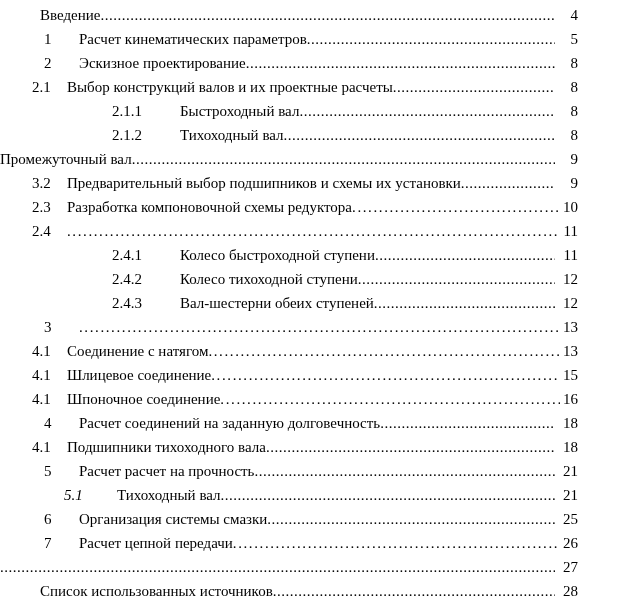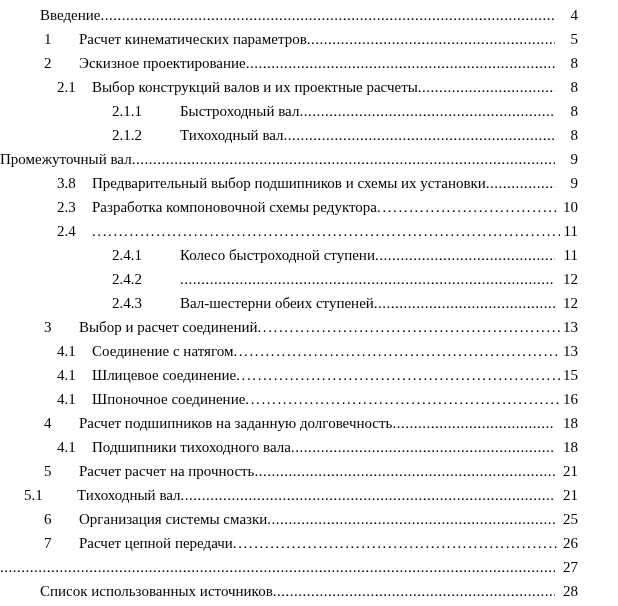--- a/index.html
+++ b/index.html
@@ -40,22 +40,22 @@
     min-width: 0;
   }
   .toc-row .page-num {
     flex: none;
     min-width: 18px;
     text-align: right;
   }
   
   .lvl0 .title { margin-left: 40px; }
   .lvl1 .num { margin-left: 44px; min-width: 35px; }
-  .lvl2 .num { margin-left: 57px; min-width: 35px; }
-  .lvl2w .num { margin-left: 24px; min-width: 53px; }
+  .lvl2 .num { margin-left: 32px; min-width: 35px; }
+  .lvl2w .num { margin-left: 64px; min-width: 53px; font-style: italic; }
   .lvl3 .num { margin-left: 112px; min-width: 68px; }
   
   .leader-fine .leader { letter-spacing: 0.5px; }
   .leader-fine .page-num { padding-left: 5px; }
   .leader-coarse .leader { letter-spacing: 1.6px; }
   .leader-coarse .page-num { padding-left: 0; }
 </style>
 </head>
 <body>
 
@@ -95,21 +95,21 @@
         <span class="title">Тихоходный вал</span>
         <span class="leader">............................................................................................................................................................................................................................................................................................................</span>
         <span class="page-num">8</span>
       </div>
       <div class="toc-row lvl3 leader-fine">
         <span class="title">Промежуточный вал</span>
         <span class="leader">............................................................................................................................................................................................................................................................................................................</span>
         <span class="page-num">9</span>
       </div>
       <div class="toc-row lvl2 leader-fine">
-        <span class="num">3.8</span>
+        <span class="num">3.2</span>
         <span class="title">Предварительный выбор подшипников и схемы их установки</span>
         <span class="leader">............................................................................................................................................................................................................................................................................................................</span>
         <span class="page-num">9</span>
       </div>
       <div class="toc-row lvl2 leader-coarse">
         <span class="num">2.3</span>
         <span class="title">Разработка компоновочной схемы редуктора</span>
         <span class="leader">............................................................................................................................................................................................................................................................................................................</span>
         <span class="page-num">10</span>
       </div>
@@ -119,32 +119,32 @@
         <span class="page-num">11</span>
       </div>
       <div class="toc-row lvl3 leader-fine">
         <span class="num">2.4.1</span>
         <span class="title">Колесо быстроходной ступени</span>
         <span class="leader">............................................................................................................................................................................................................................................................................................................</span>
         <span class="page-num">11</span>
       </div>
       <div class="toc-row lvl3 leader-fine">
         <span class="num">2.4.2</span>
+        <span class="title">Колесо тихоходной ступени</span>
         <span class="leader">............................................................................................................................................................................................................................................................................................................</span>
         <span class="page-num">12</span>
       </div>
       <div class="toc-row lvl3 leader-fine">
         <span class="num">2.4.3</span>
         <span class="title">Вал-шестерни обеих ступеней</span>
         <span class="leader">............................................................................................................................................................................................................................................................................................................</span>
         <span class="page-num">12</span>
       </div>
       <div class="toc-row lvl1 leader-coarse">
         <span class="num">3</span>
-        <span class="title">Выбор и расчет соединений</span>
         <span class="leader">............................................................................................................................................................................................................................................................................................................</span>
         <span class="page-num">13</span>
       </div>
       <div class="toc-row lvl2 leader-coarse">
         <span class="num">4.1</span>
         <span class="title">Соединение с натягом</span>
         <span class="leader">............................................................................................................................................................................................................................................................................................................</span>
         <span class="page-num">13</span>
       </div>
       <div class="toc-row lvl2 leader-coarse">
@@ -154,21 +154,21 @@
         <span class="page-num">15</span>
       </div>
       <div class="toc-row lvl2 leader-coarse">
         <span class="num">4.1</span>
         <span class="title">Шпоночное соединение</span>
         <span class="leader">............................................................................................................................................................................................................................................................................................................</span>
         <span class="page-num">16</span>
       </div>
       <div class="toc-row lvl1 leader-fine">
         <span class="num">4</span>
-        <span class="title">Расчет подшипников на заданную долговечность</span>
+        <span class="title">Расчет соединений на заданную долговечность</span>
         <span class="leader">............................................................................................................................................................................................................................................................................................................</span>
         <span class="page-num">18</span>
       </div>
       <div class="toc-row lvl2 leader-fine">
         <span class="num">4.1</span>
         <span class="title">Подшипники тихоходного вала</span>
         <span class="leader">............................................................................................................................................................................................................................................................................................................</span>
         <span class="page-num">18</span>
       </div>
       <div class="toc-row lvl1 leader-fine">

